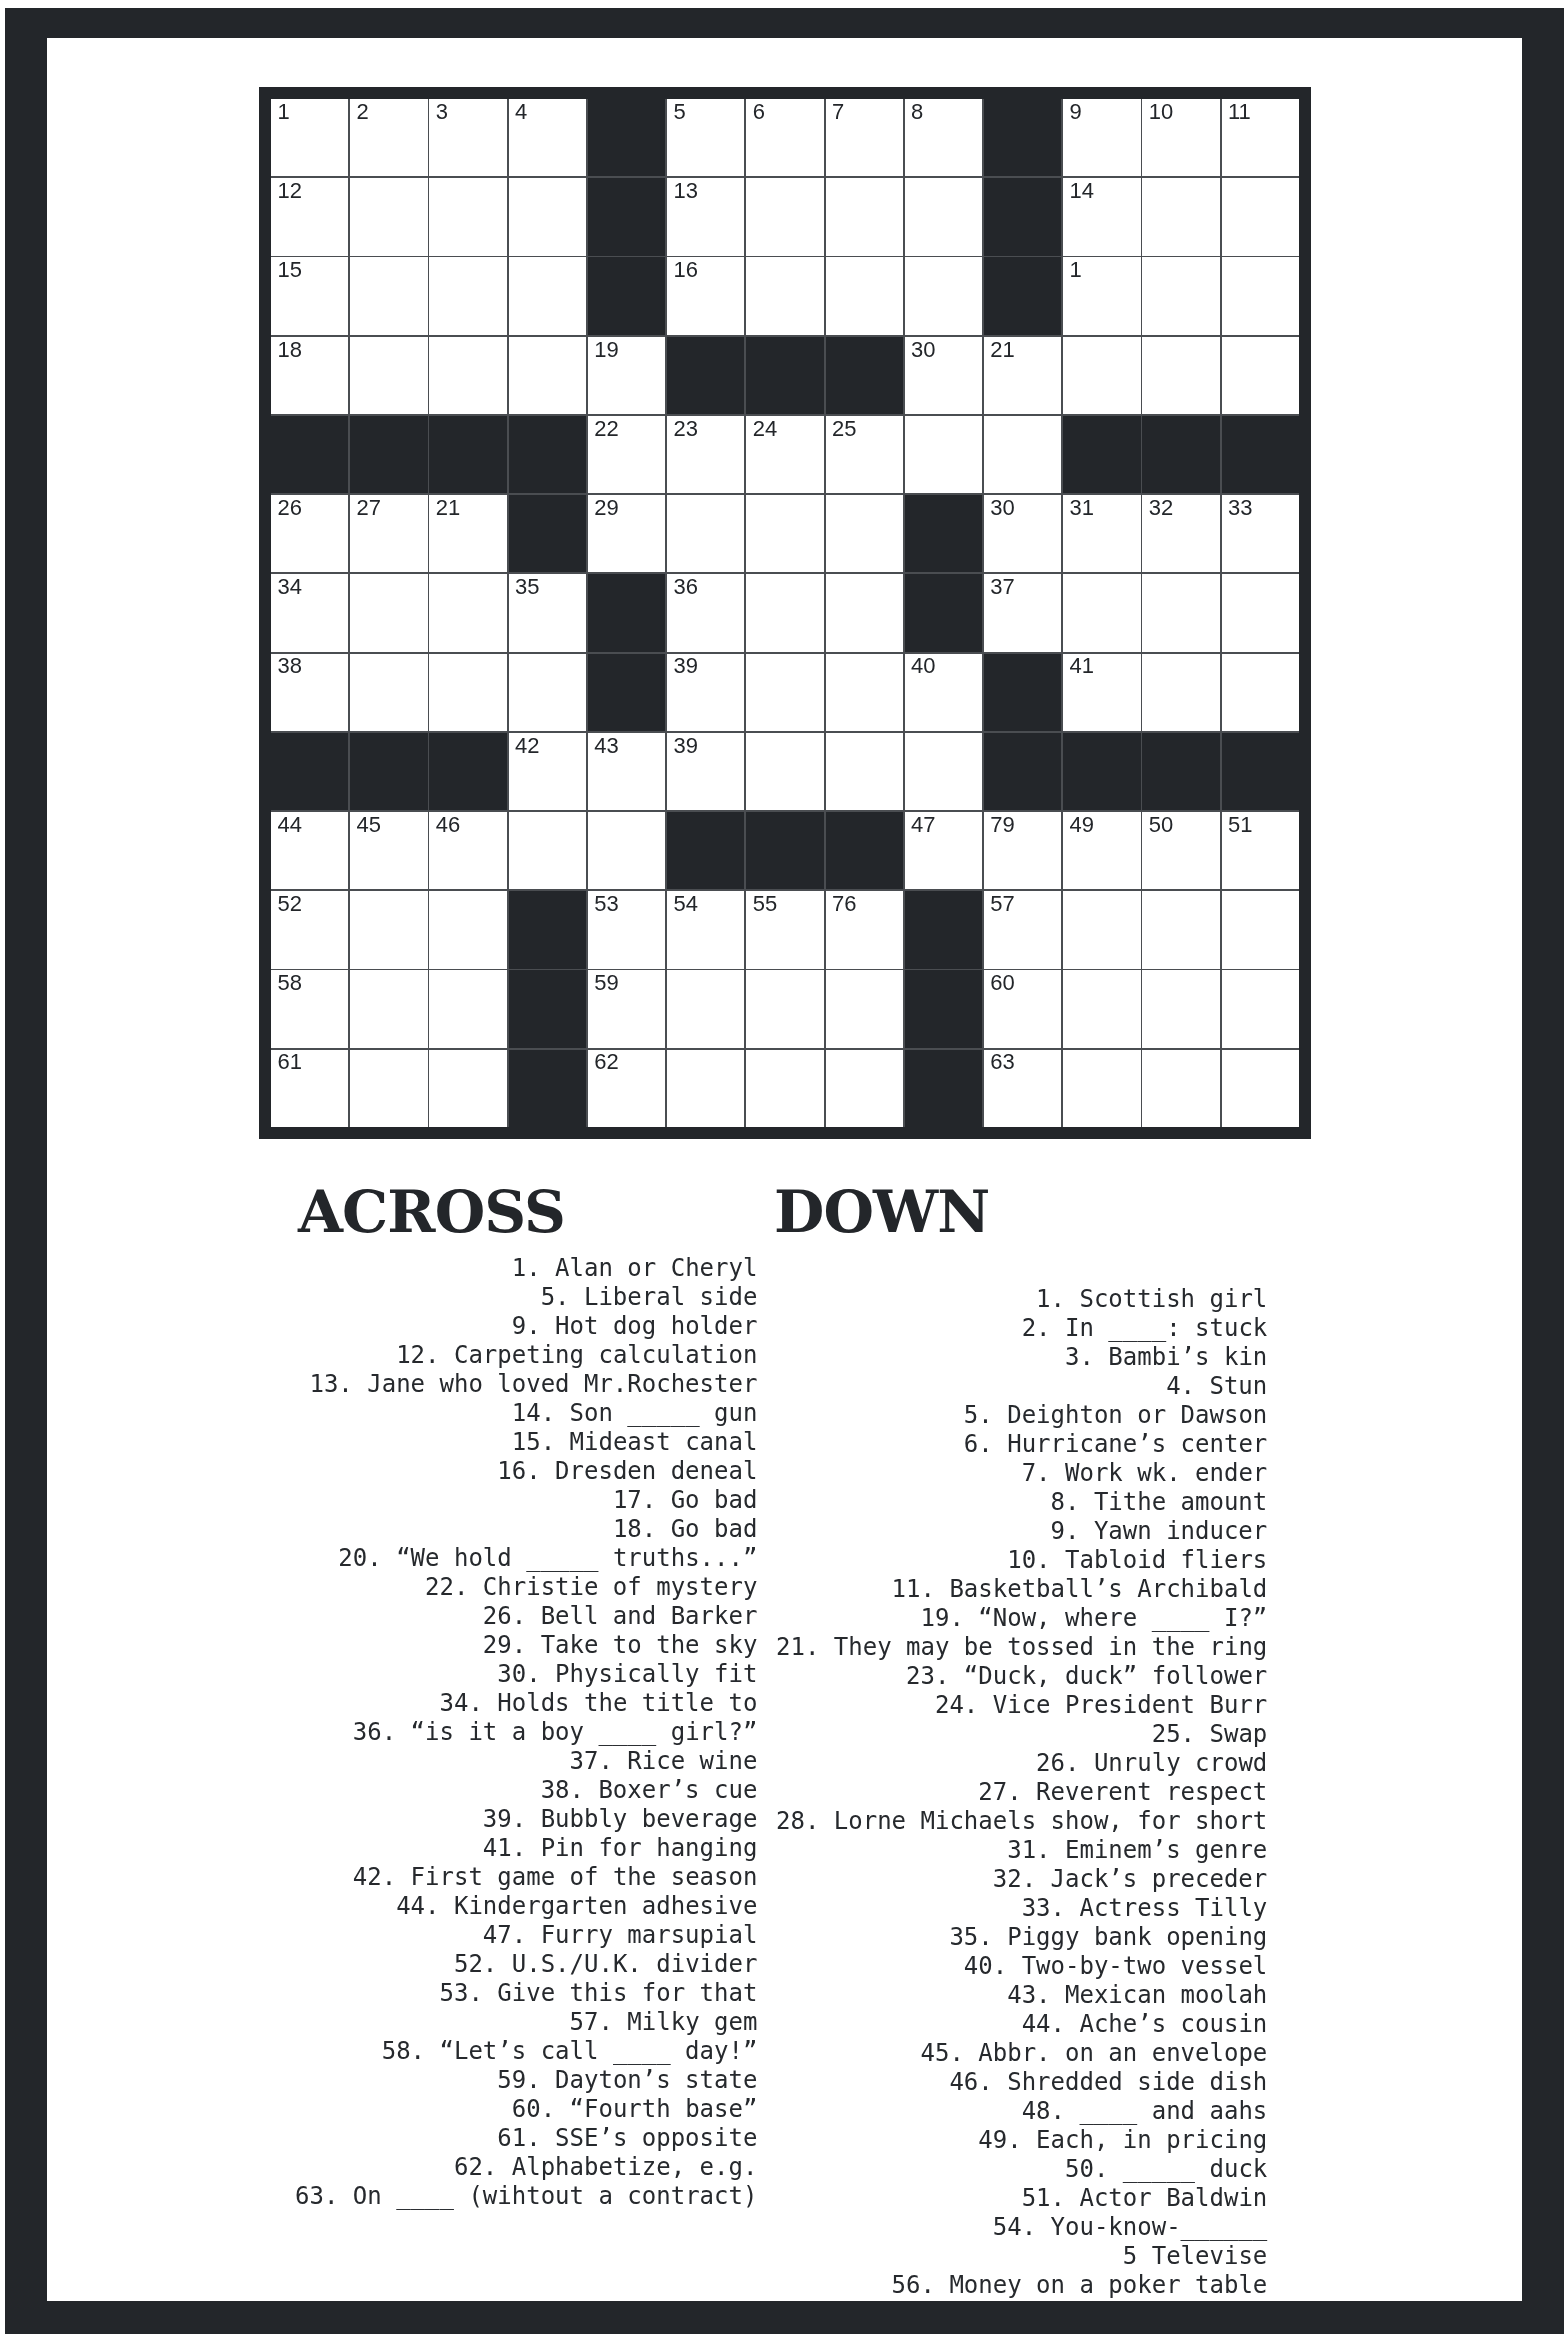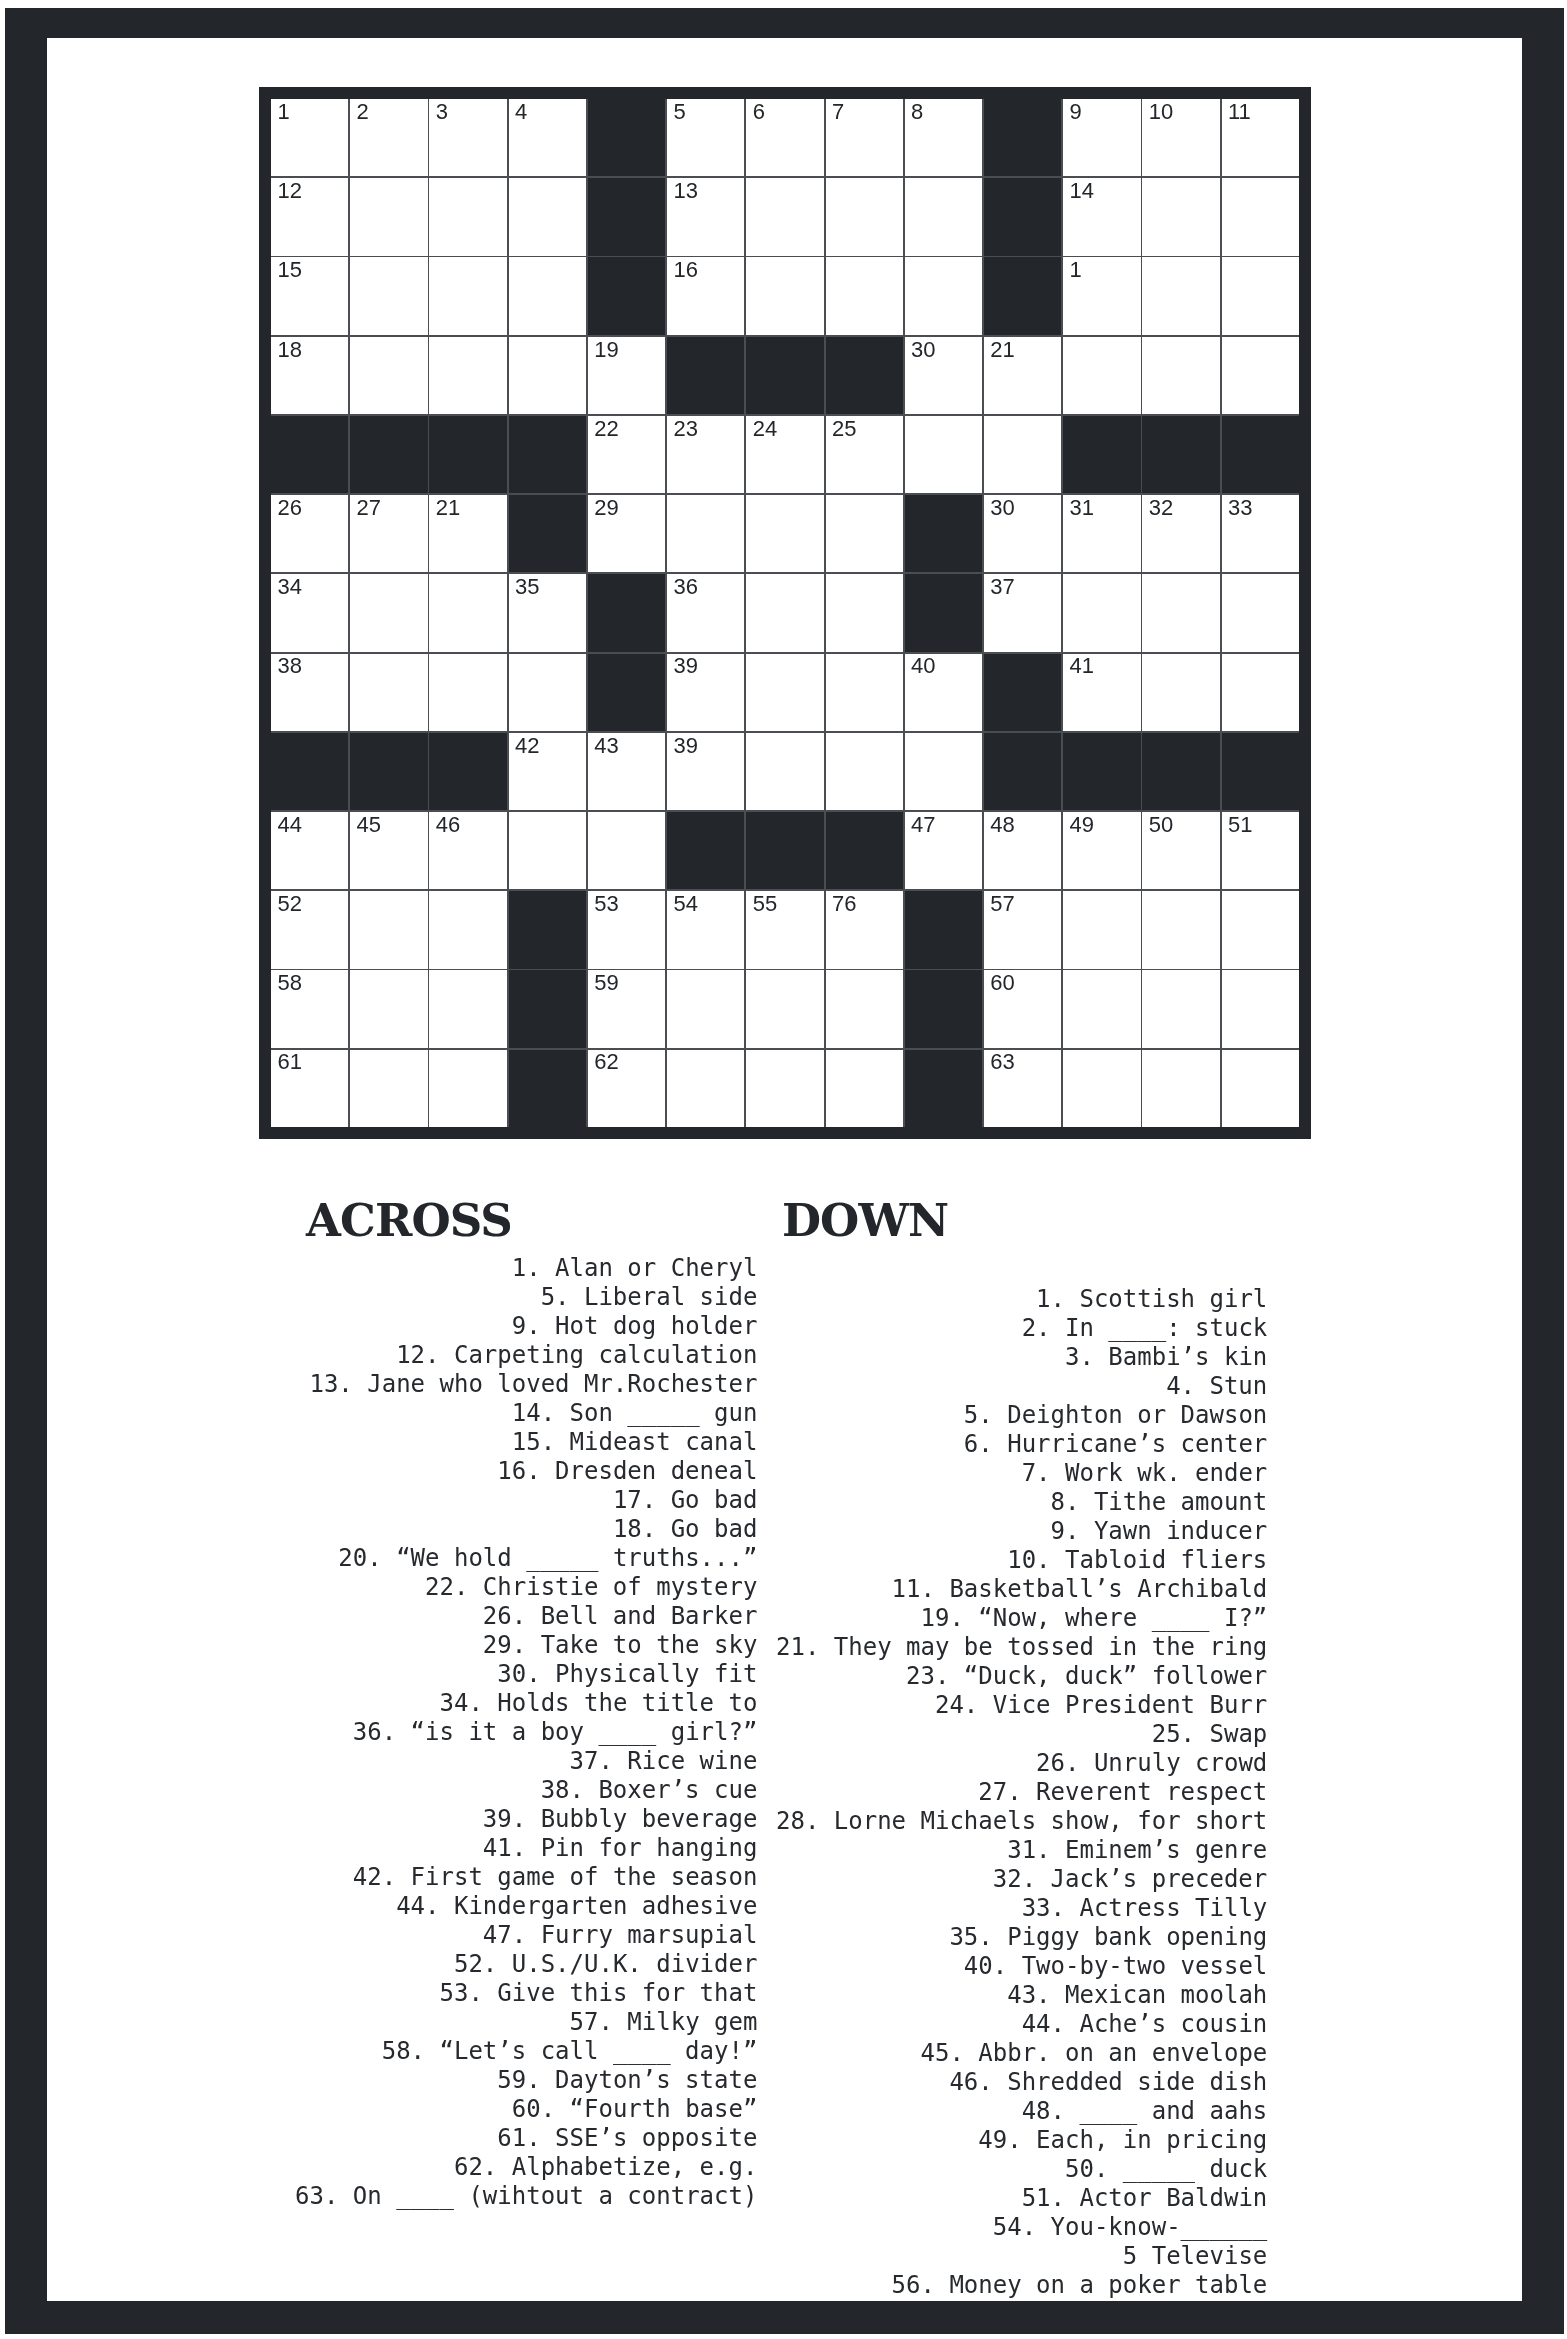--- a/index.html
+++ b/index.html
@@ -41,24 +41,24 @@
     position:absolute;left:6.4px;top:0.9px;
     font-family:"Liberation Sans",sans-serif;
     font-size:22px;line-height:24px;
     color:var(--ink);
   }
   
   .heading{
     position:absolute;
     font-family:"DejaVu Serif","Liberation Serif",serif;
     font-weight:bold;
-    font-size:45px;line-height:53px;
+    font-size:58px;line-height:53px;
     letter-spacing:-0.9px;
     color:var(--ink);
-    margin:8px;
+    margin:0;
   }
   #across-heading{left:298px;top:1186px;}
   #down-heading{left:774px;top:1186px;}
   
   .clues{
     position:absolute;
     font-family:"DejaVu Sans Mono",monospace;
     font-size:24px;
     color:#26292d;
     white-space:pre;
@@ -291,21 +291,21 @@
       </div>
       <div class="cell"></div>
       <div class="cell"></div>
       <div class="cell black"></div>
       <div class="cell black"></div>
       <div class="cell black"></div>
       <div class="cell">
         <span class="num">47</span>
       </div>
       <div class="cell">
-        <span class="num">48</span>
+        <span class="num">79</span>
       </div>
       <div class="cell">
         <span class="num">49</span>
       </div>
       <div class="cell">
         <span class="num">50</span>
       </div>
       <div class="cell">
         <span class="num">51</span>
       </div>

